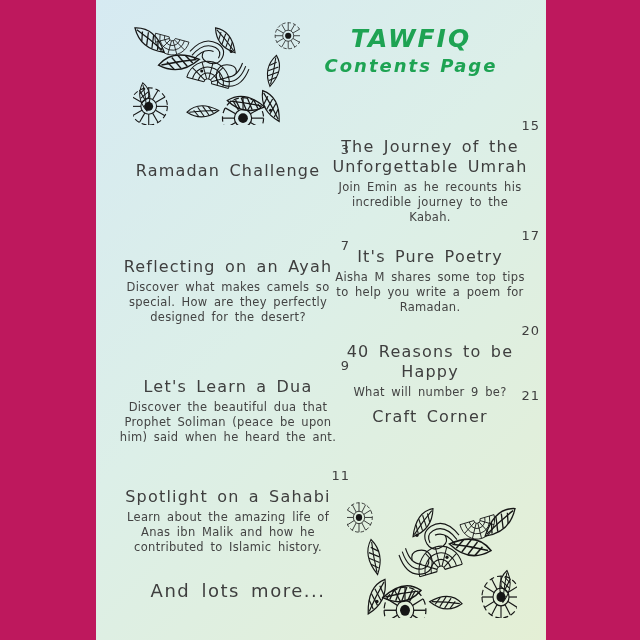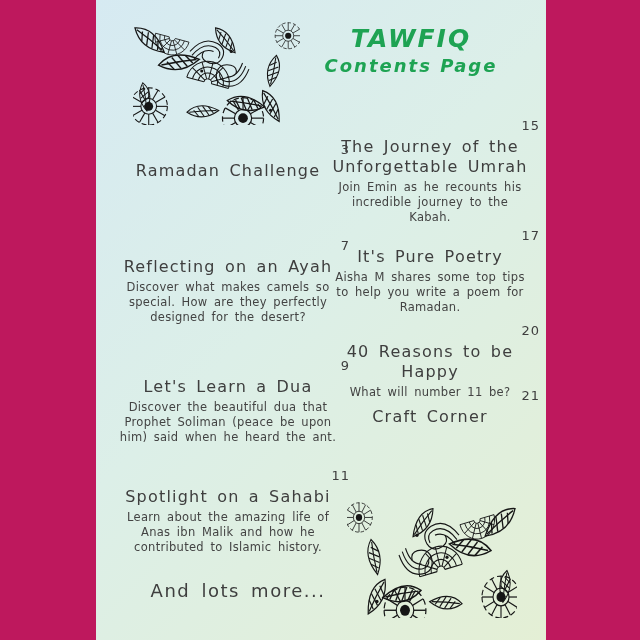--- a/index.html
+++ b/index.html
@@ -146,21 +146,21 @@
         <div class="entry-desc">Join Emin as he recounts his incredible journey to the Kabah.</div>
       </div>
       <div class="entry e17">
         <div class="entry-num">17</div>
         <div class="entry-title">It's Pure Poetry</div>
         <div class="entry-desc">Aisha M shares some top tips to help you write a poem for Ramadan.</div>
       </div>
       <div class="entry e20">
         <div class="entry-num">20</div>
         <div class="entry-title">40 Reasons to be Happy</div>
-        <div class="entry-desc">What will number 11 be?</div>
+        <div class="entry-desc">What will number 9 be?</div>
       </div>
       <div class="entry e21">
         <div class="entry-num">21</div>
         <div class="entry-title">Craft Corner</div>
       </div>
     </div>
 
     <div class="footer-more">And lots more...</div>
 
     <svg class="doodle doodle-bottom" viewBox="0 0 170 105" preserveAspectRatio="none">

